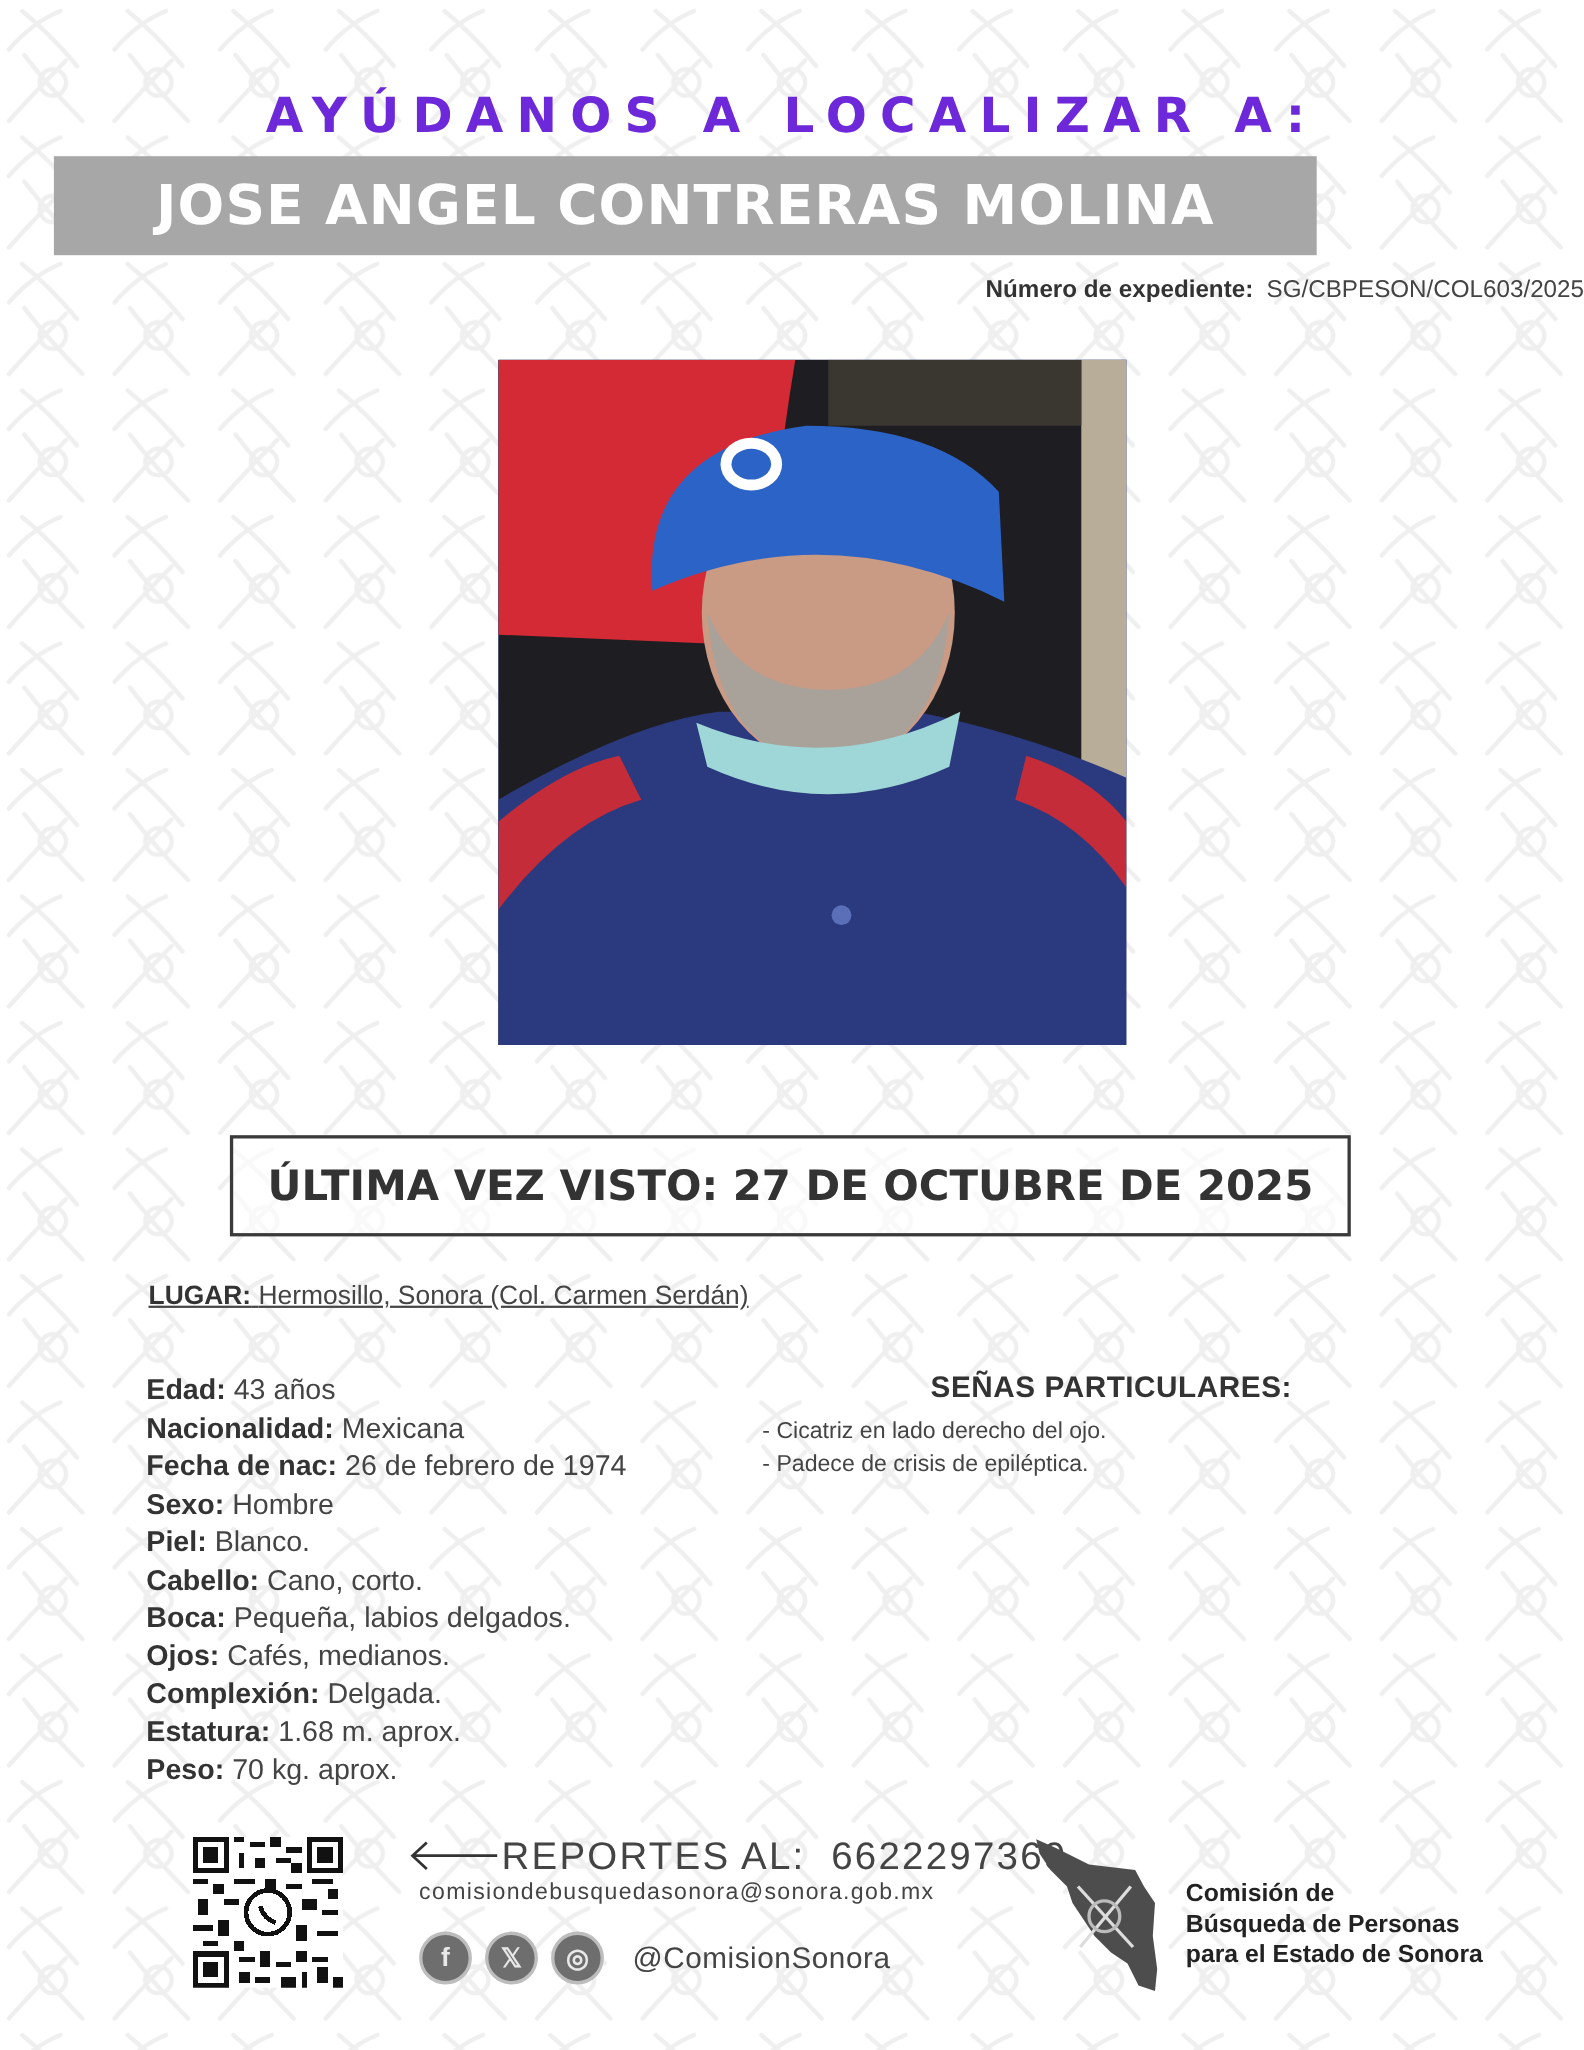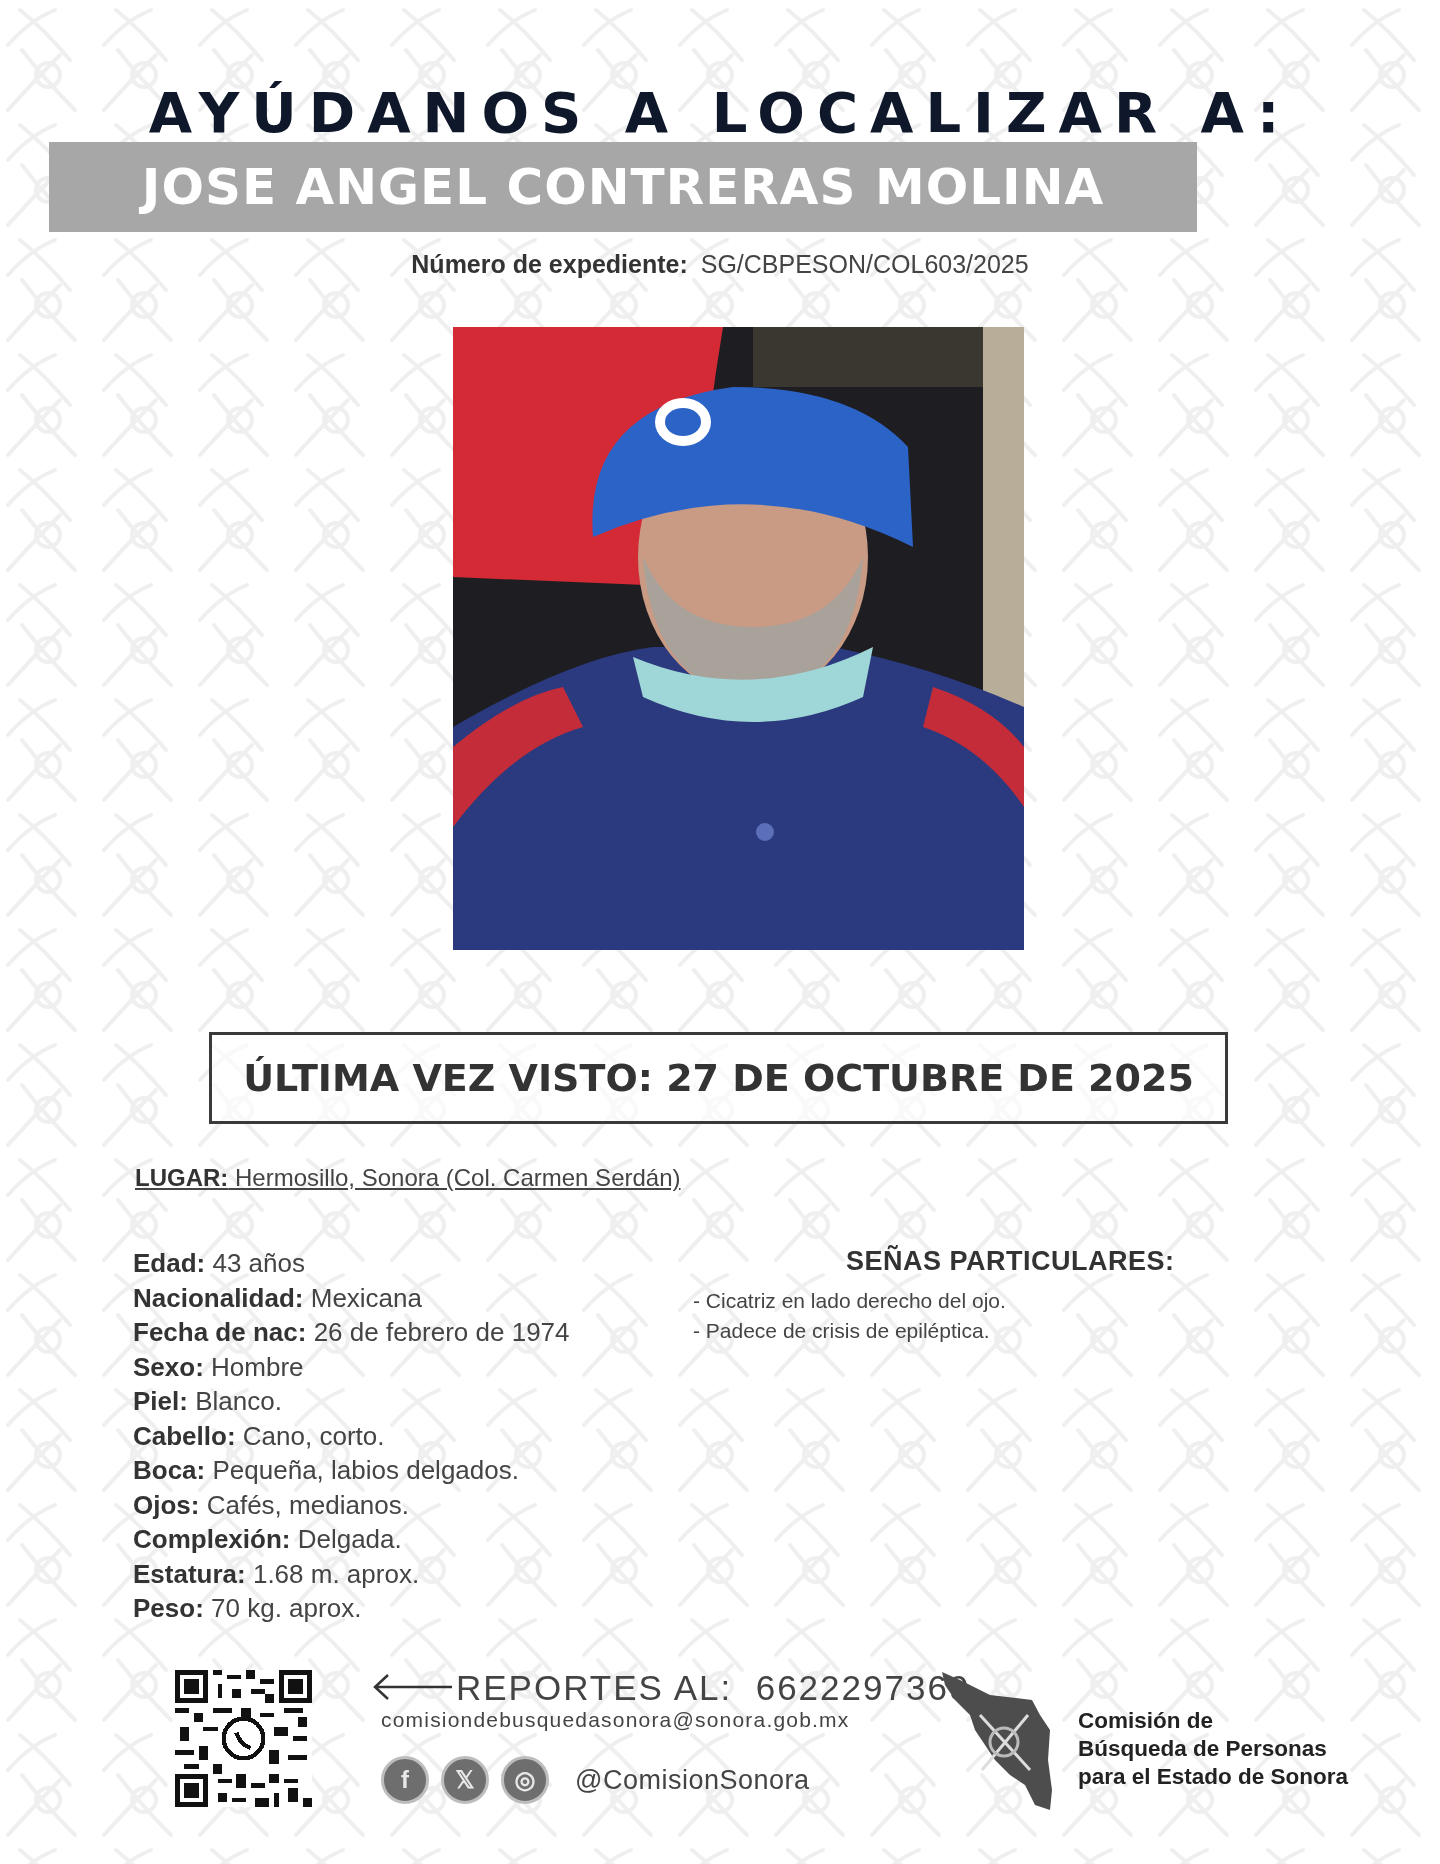--- a/index.html
+++ b/index.html
@@ -7,31 +7,31 @@
     width:1440px; height:1864px; position:relative; overflow:hidden;
     background:#ffffff;
     font-family:"Liberation Sans", sans-serif;
     color:#333;
   }
   .bgpattern { position:absolute; left:0; top:0; width:1440px; height:1864px; z-index:0; }
   .abs { position:absolute; z-index:1; }
   .title {
     left:0; width:1440px; top:80px; text-align:center;
     font-family:"DejaVu Sans", sans-serif; font-weight:bold;
-    font-size:56px; letter-spacing:12px; color:#0f172a;
+    font-size:44px; letter-spacing:12px; color:#6d28d9;
   }
   .nameband {
     left:49px; top:142px; width:1148px; height:90px; background:#a7a7a7;
     display:flex; align-items:center; justify-content:center;
   }
   .nameband span {
     font-family:"DejaVu Sans", sans-serif; font-weight:bold; font-size:50px;
     color:#ffffff; letter-spacing:1px;
   }
-  .exp { left:0; width:1440px; top:250px; text-align:center; font-size:25px; }
+  .exp { left:0; width:1440px; top:250px; text-align:right; font-size:22px; }
   .exp .lbl { font-weight:bold; color:#333; }
   .exp .val { color:#444; margin-left:6px; }
   .photo { left:453px; top:327px; width:571px; height:623px; overflow:hidden; background:#2d3a7a; }
   .lastseen {
     left:209px; top:1032px; width:1013px; height:86px; border:3px solid #3a3a3a;
     display:flex; align-items:center; justify-content:center; background:rgba(255,255,255,0.6);
   }
   .lastseen span { font-family:"DejaVu Sans", sans-serif; font-weight:bold; font-size:38px; color:#333; }
   .lugar { left:135px; top:1164px; font-size:24px; color:#444;text-decoration:underline; }
   .lugar b { color:#333; }

